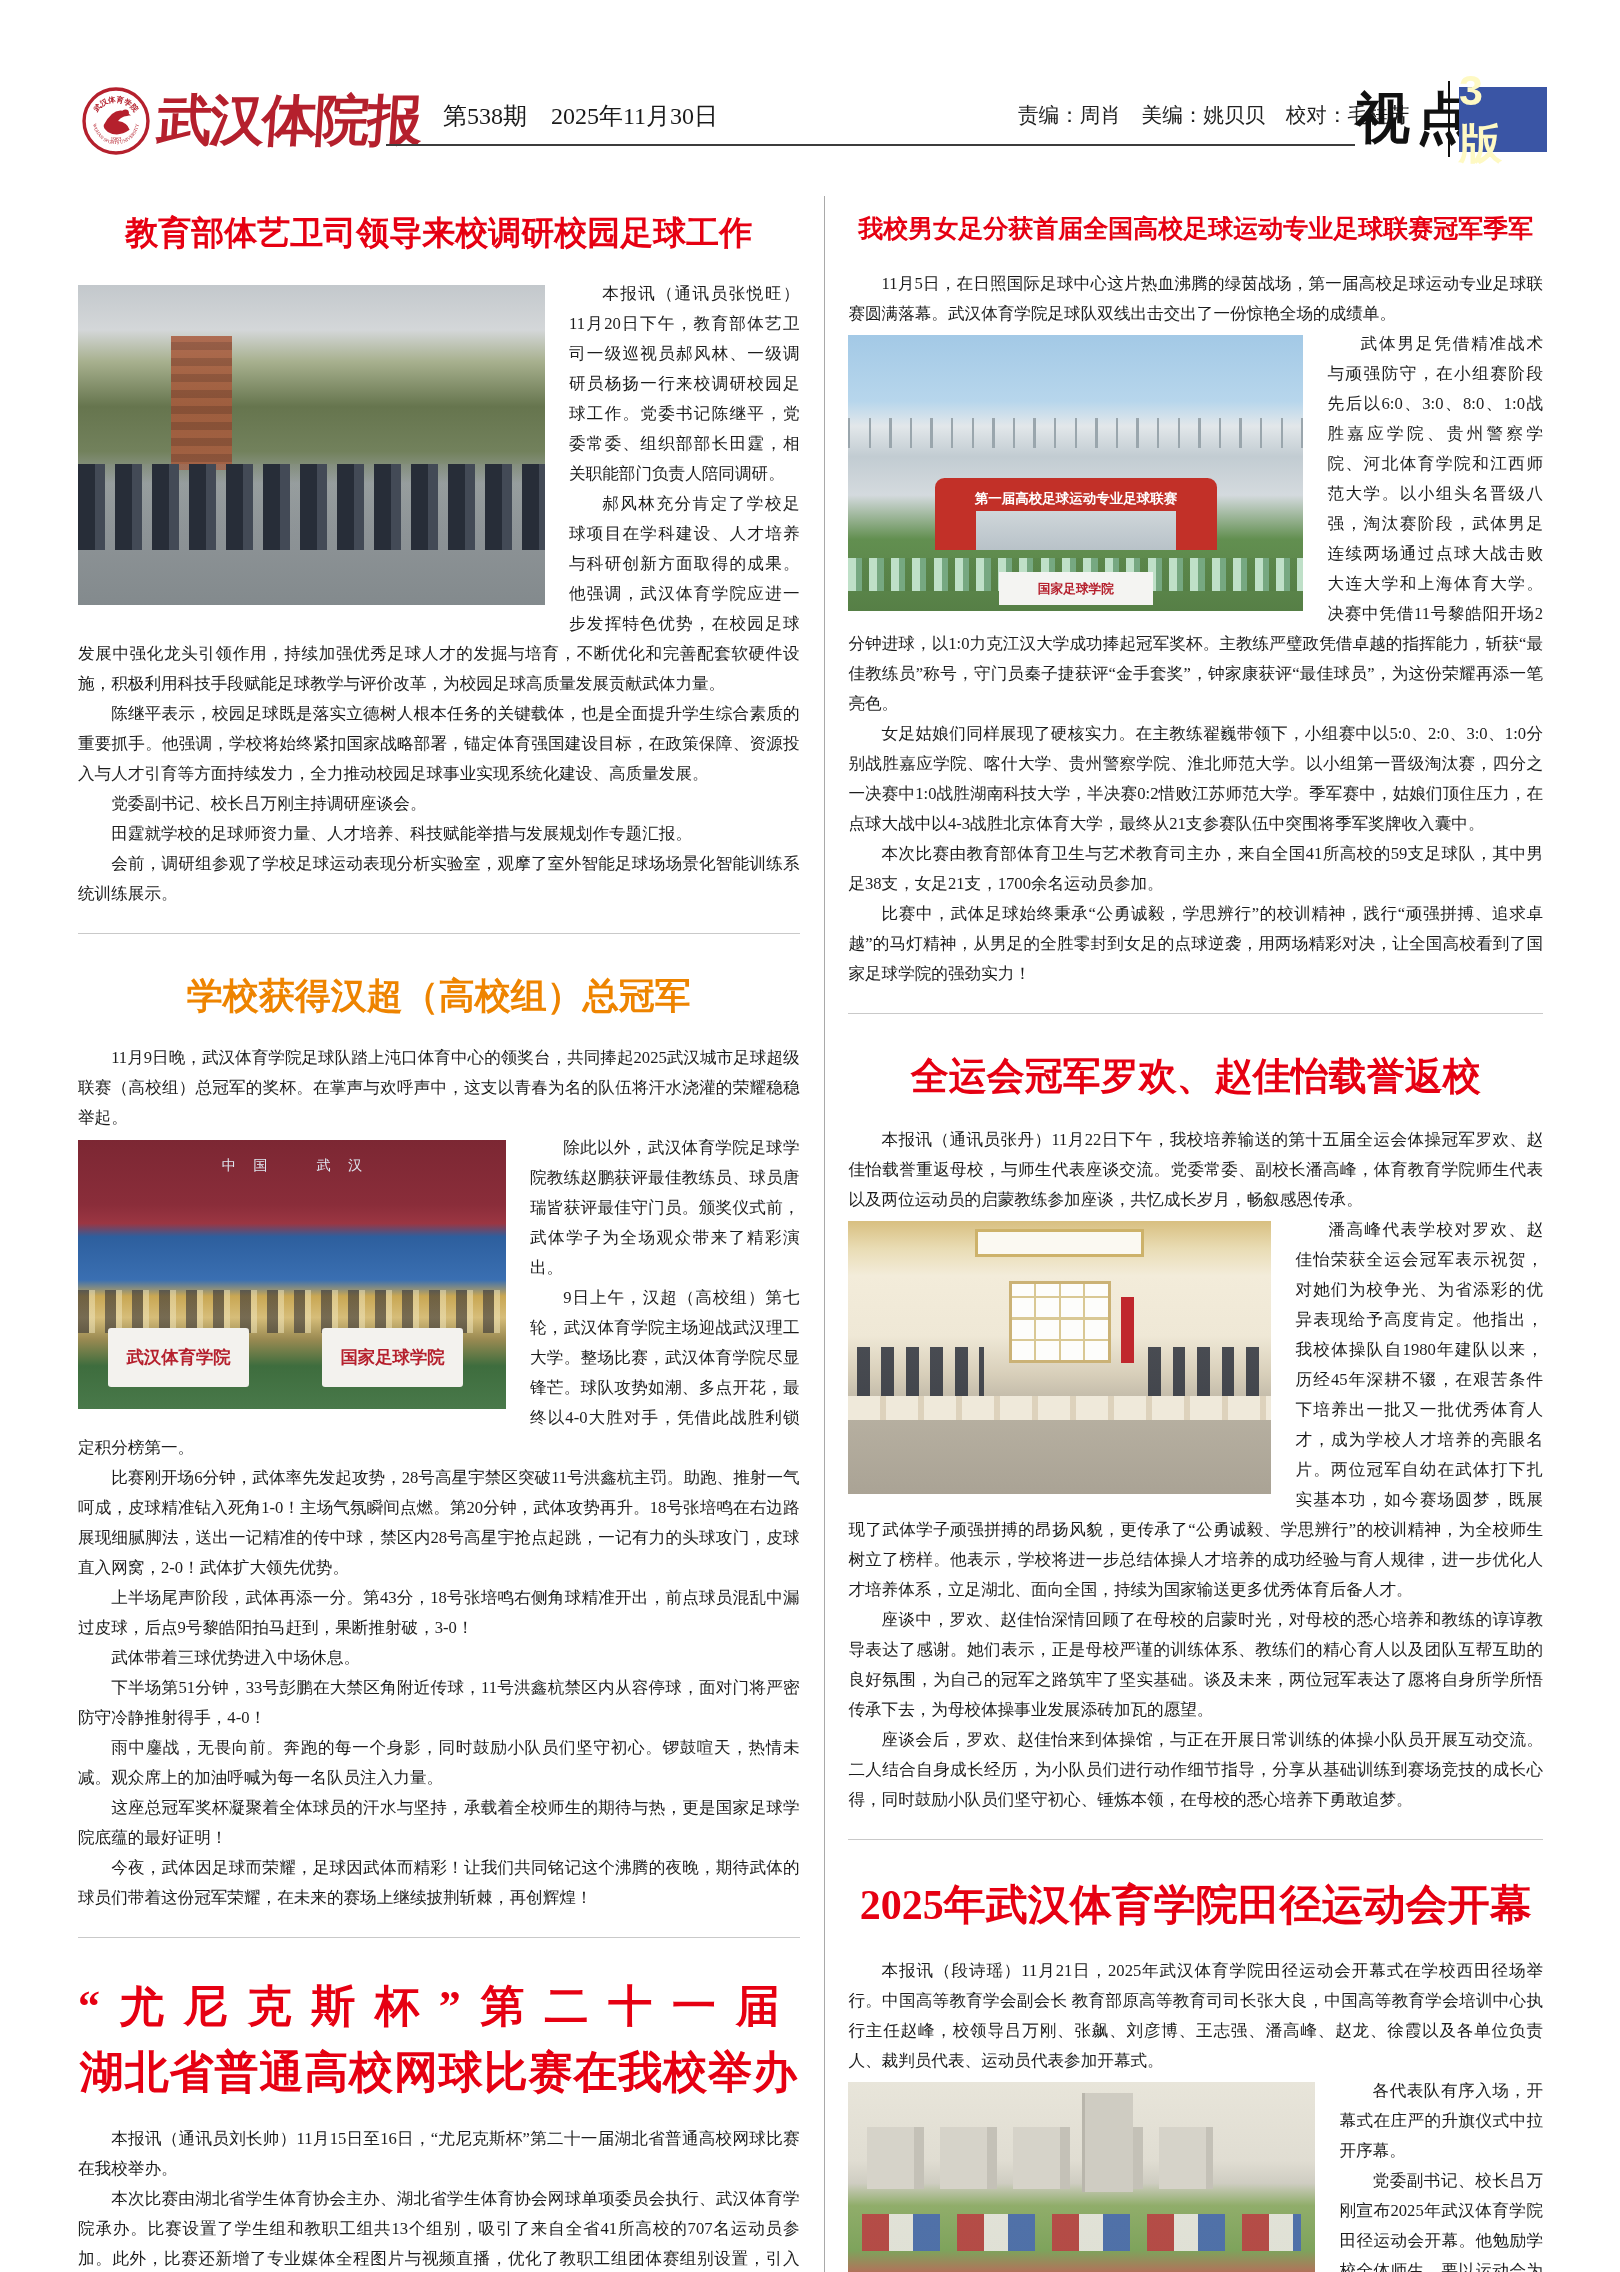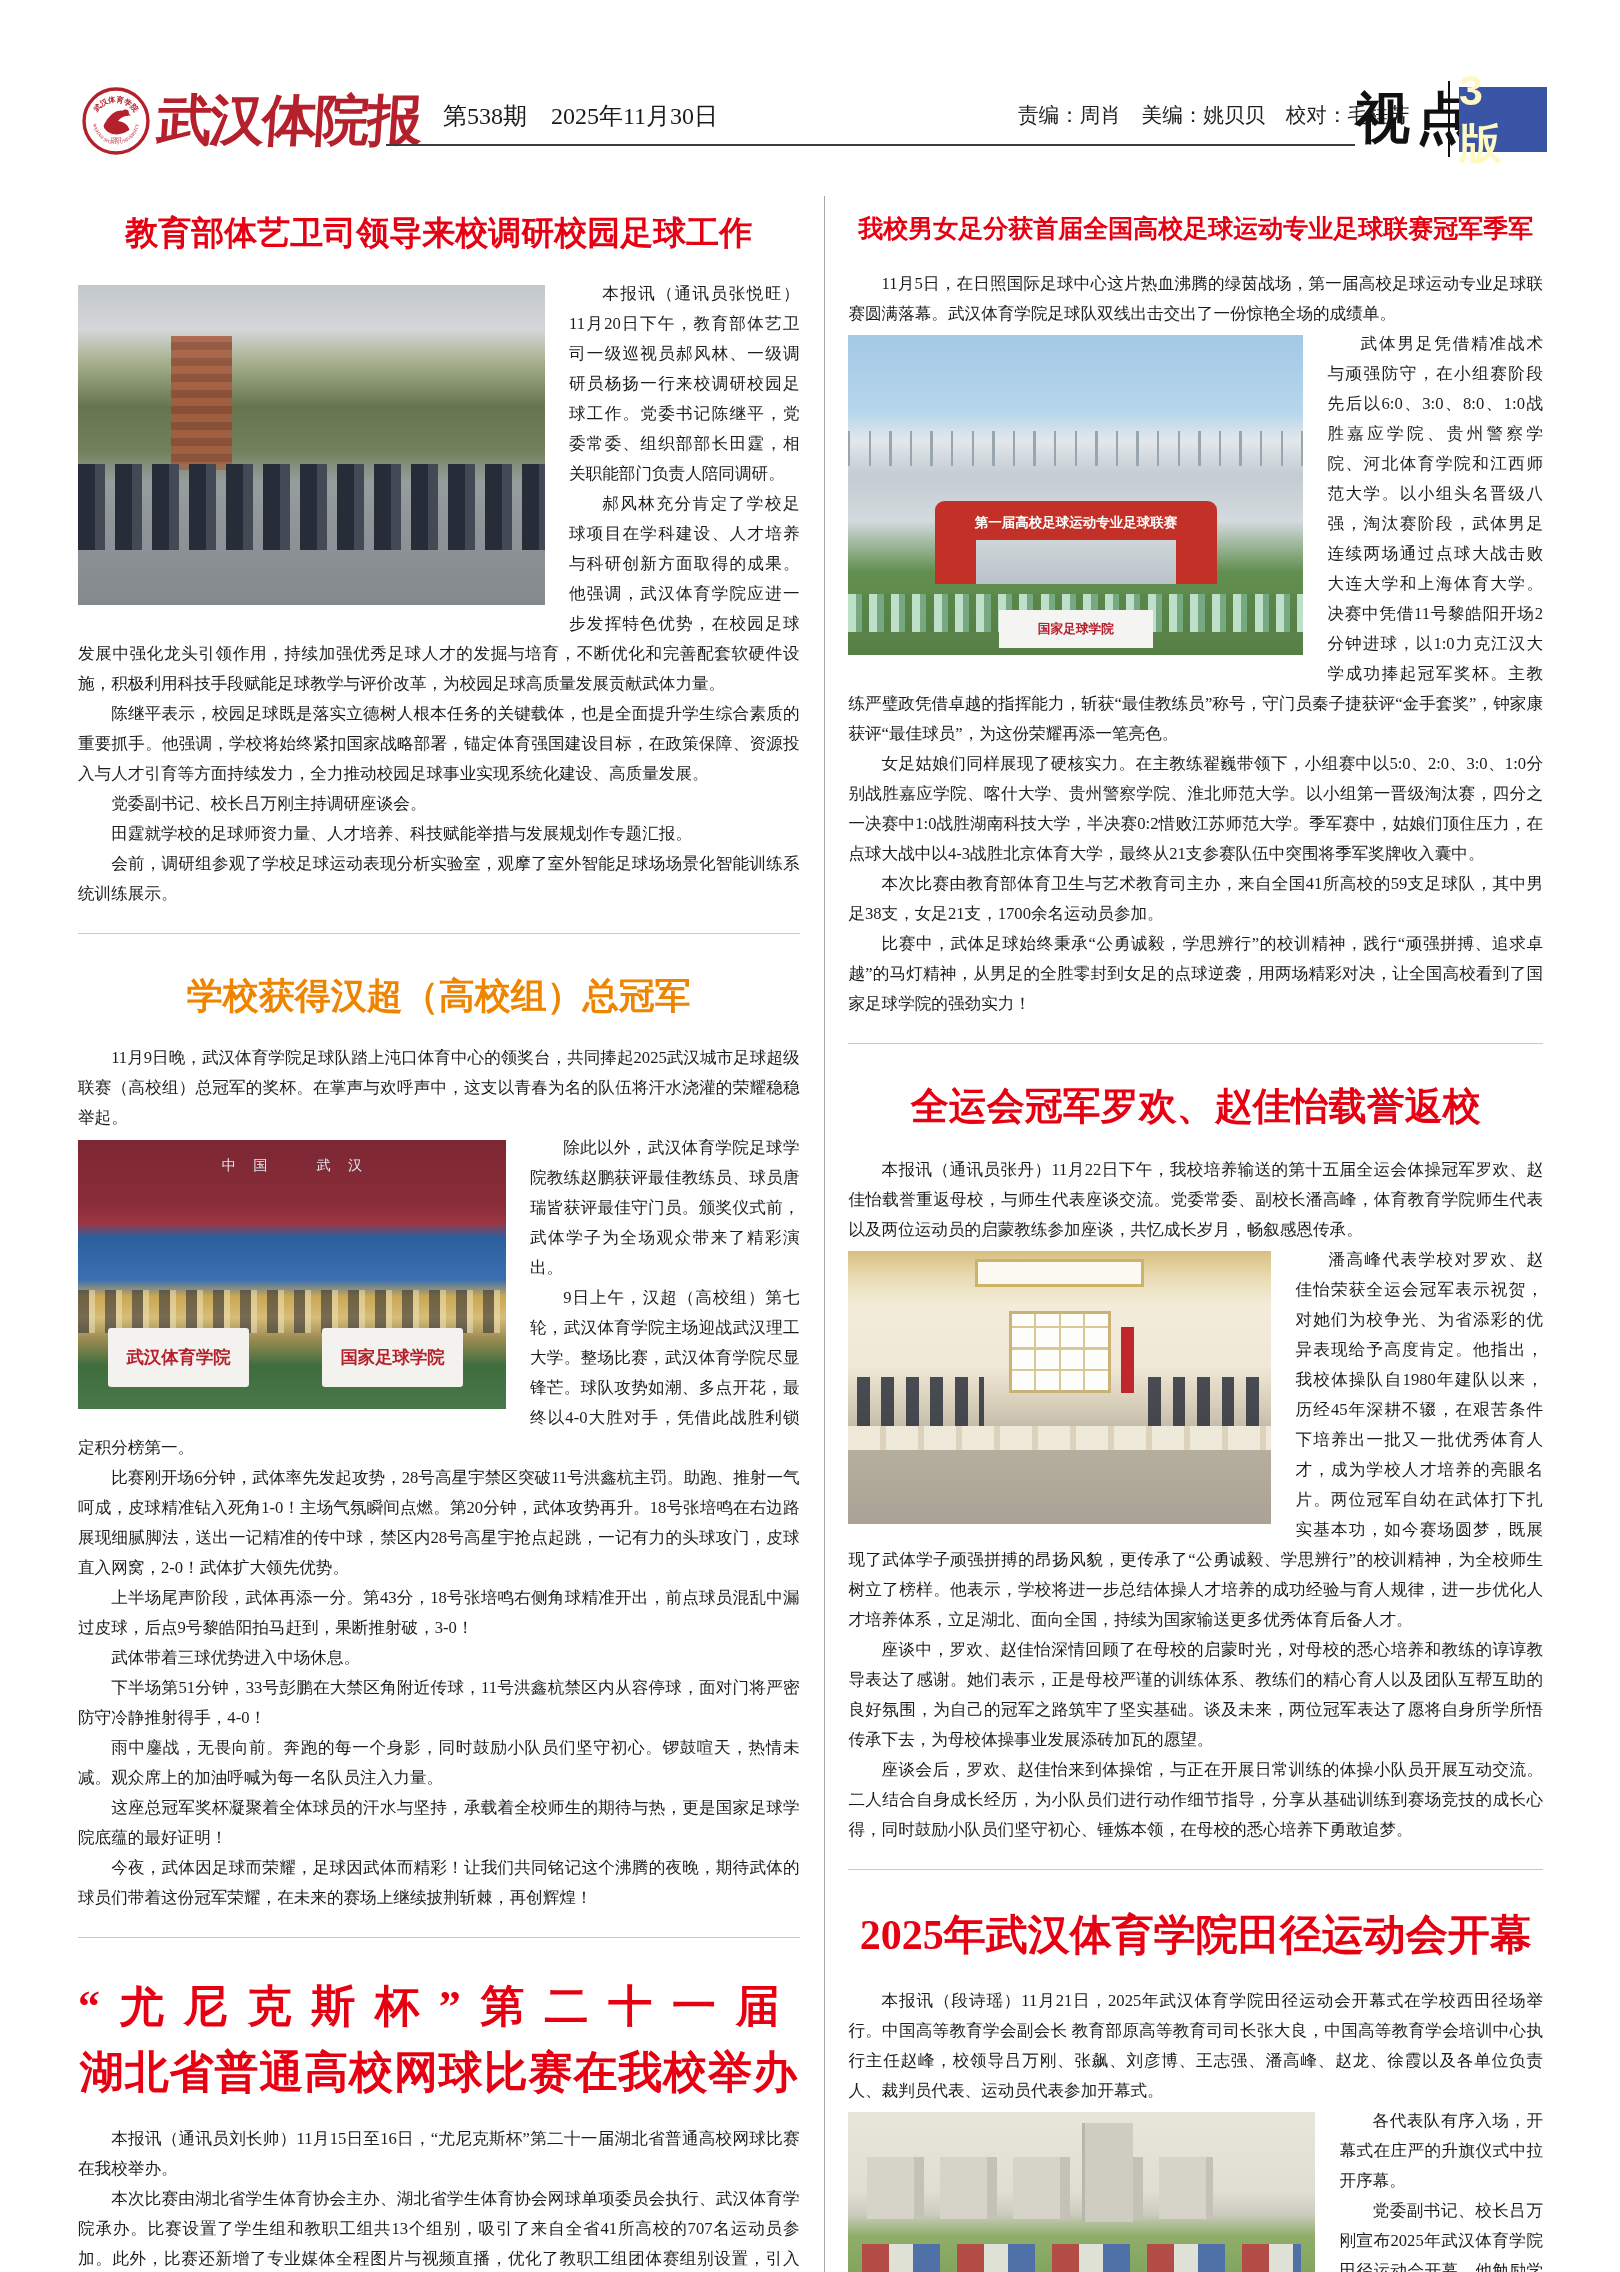--- a/index.html
+++ b/index.html
@@ -46,21 +46,21 @@
   .ph{position:absolute;}
   .pa1{width:467px;height:320px;background:linear-gradient(180deg,#c3c8cc 0%,#d4d7d9 14%,#a7b08e 24%,#66754e 38%,#72815c 52%,#99a0a0 62%,#8d9396 78%,#838a8d 100%);}
   .pa1-tower{left:20%;top:16%;width:13%;height:42%;background:repeating-linear-gradient(0deg,#a85a3c 0 8px,#8d4a32 8px 16px);opacity:.85;}
   .pa1-people{left:0;right:0;top:56%;height:27%;background:repeating-linear-gradient(90deg,#272d38 0 17.4px,#434a56 17.4px 27px,rgba(140,146,150,.2) 27px 37px);}
   .pa2{width:428px;height:269px;background:linear-gradient(180deg,#7c2733 0%,#8a2d3a 24%,#9b3642 31%,#2d5f9e 36%,#3a6fb2 52%,#c9a753 58%,#d6bd79 66%,#9a8a52 74%,#3e6d3e 84%,#49794a 100%);}
   .pa2-skytext{top:4%;width:100%;text-align:center;color:#dfe8f2;font-size:14.2px;letter-spacing:17.4px;text-indent:17.4px;}
   .pa2-crowd{left:0;right:0;top:56%;height:16%;background:repeating-linear-gradient(90deg,rgba(40,40,50,.55) 0 11px,rgba(240,230,190,.5) 11px 17.4px,transparent 17.4px 27px);}
   .pa2-banner{top:70%;width:33%;height:22%;background:#f3f2ee;border-radius:3.2px;color:#b5202d;font-weight:bold;font-size:17.4px;display:flex;align-items:center;justify-content:center;text-indent:0;}
   .pa2-banner.bl{left:7%;}
   .pa2-banner.br{left:57%;}
-  .pa4{width:455px;height:320px;background:linear-gradient(180deg,#a3c9e6 0%,#b7d6ec 24%,#e2e7ea 33%,#c2ccd2 44%,#d4dade 58%,#628f50 74%,#567f46 100%);}
+  .pa4{width:455px;height:276px;background:linear-gradient(180deg,#a3c9e6 0%,#b7d6ec 24%,#e2e7ea 33%,#c2ccd2 44%,#d4dade 58%,#628f50 74%,#567f46 100%);}
   .pa4-truss{left:0;right:0;top:30%;height:11%;background:repeating-linear-gradient(90deg,#9aa6ad 0 2.4px,transparent 2.4px 20.6px);}
   .pa4-arch{left:19%;top:52%;width:62%;height:26%;background:#c23028;border-radius:9.5px 9.5px 0 0;}
   .pa4-arch-hole{left:28%;top:64%;width:44%;height:14%;background:linear-gradient(#cfd6da,#b8c2c8);}
   .pa4-arch-text{left:19%;top:54%;width:62%;text-align:center;color:#fff;font-size:13.5px;font-weight:bold;text-indent:0;white-space:nowrap;overflow:hidden;}
   .pa4-players{left:0;right:0;top:81%;height:12%;background:repeating-linear-gradient(90deg,#bfe0c8 0 8px,#76a881 8px 14.2px,rgba(70,110,60,.15) 14.2px 21.4px);}
   .pa4-banner{left:33%;top:86%;width:34%;height:12%;background:#f4f4f2;color:#b5202d;font-size:12.7px;font-weight:bold;display:flex;align-items:center;justify-content:center;text-indent:0;}
   .pa5{width:423px;height:273px;background:linear-gradient(180deg,#d8bf80 0%,#e9dcb4 10%,#f3ecda 20%,#efe8d6 42%,#d8cfba 56%,#b7b0a1 70%,#aaa395 100%);}
   .pa5-recess{left:30%;top:3%;width:40%;height:10%;background:#fbf9f2;border:3.2px solid #cdb26a;}
   .pa5-window{left:38%;top:22%;width:24%;height:30%;background:#fdfdfb;border:3.2px solid #cbb276;
      background-image:repeating-linear-gradient(90deg,transparent 0 22px,#d9c894 22px 24.5px),repeating-linear-gradient(0deg,transparent 0 19px,#d9c894 19px 21.4px);}

